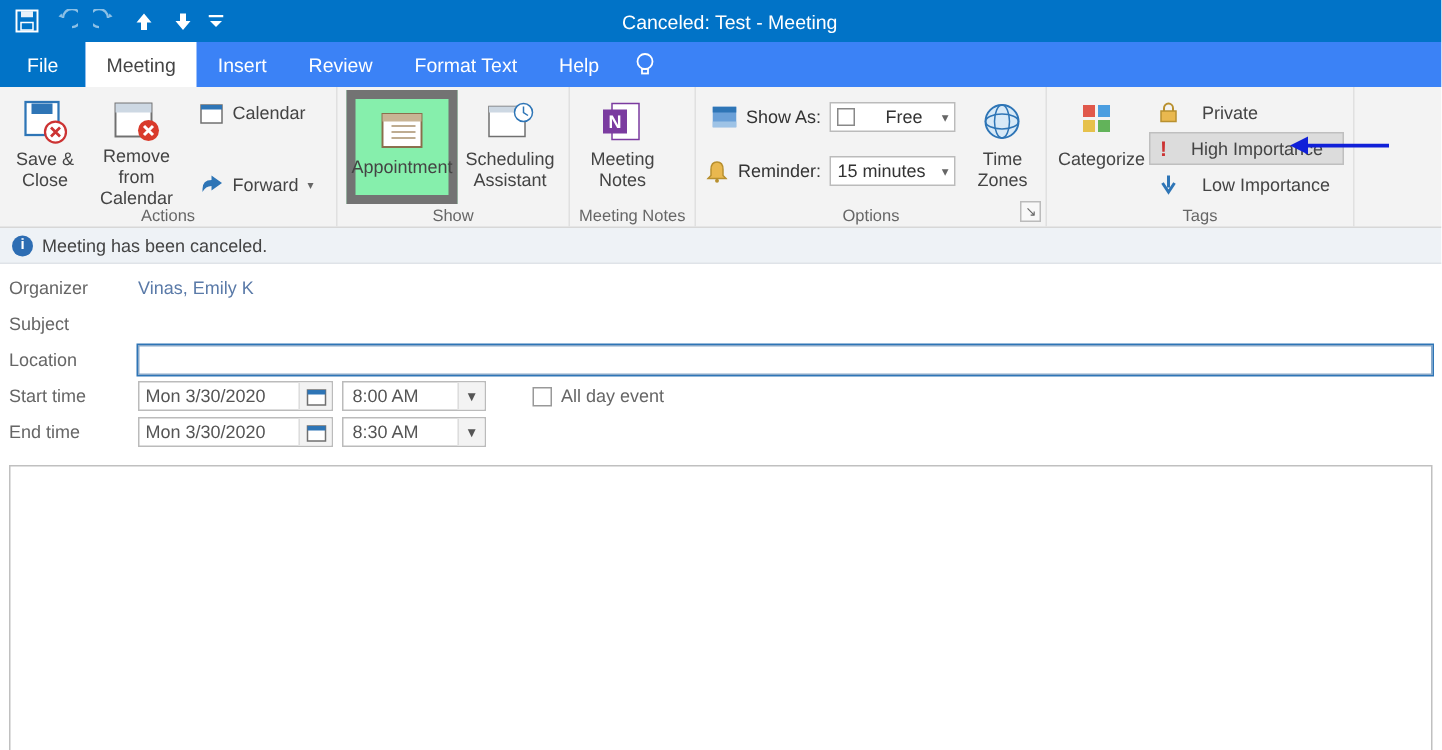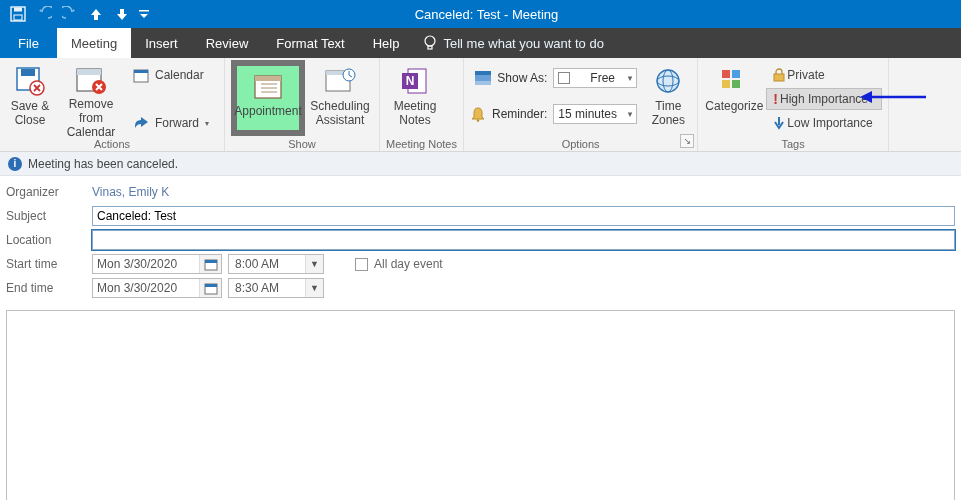--- a/index.html
+++ b/index.html
@@ -25,21 +25,21 @@
   .qat .btn {
     width: 24px; height: 24px; display:flex; align-items:center; justify-content:center;
     cursor: pointer;
   }
   .titlebar .title {
     position: absolute; left: 12px; right: 0; text-align: center;
     font-size: 13px; pointer-events: none;
   }
   
   .tabs {
-    height: 30px; background:#404040; display:flex; align-items:stretch;
+    height: 30px; background:#3b82f6; display:flex; align-items:stretch;
     color:#fff; font-size:13px;
   }
   .tab {
     padding: 0 14px; display:flex; align-items:center; cursor:pointer;
   }
   .tab.file { background:#0173c7; padding: 0 18px;}
   .tab.active { background:#fff; color:#444; }
   .tellme { display:flex; align-items:center; gap:6px; padding-left:10px; color:#e8f2fa; }
   
   .ribbon {
@@ -64,21 +64,21 @@
   .bigbtn.selected { background:#86efac; border:6px solid #737373; }
   .bigbtn .icon { width:32px; height:32px; display:flex;align-items:center;justify-content:center;}
   .bigbtn .label { font-size:12px; line-height:14px; color:#444;}
   .stack { display:flex; flex-direction:column; gap:2px; padding-top:4px;}
   .smallbtn {
     display:flex; align-items:center; gap:6px; padding:2px 8px 2px 4px;
     border:1px solid transparent; cursor:pointer; height:22px; font-size:12px; color:#444;
   }
   .smallbtn .icon{ width:16px;height:16px; display:flex;align-items:center;justify-content:center;}
   .tagbtn {
-    display:flex; align-items:center; gap:2px; padding:2px 8px 2px 6px;
+    display:flex; align-items:center; gap:16px; padding:2px 8px 2px 6px;
     border:1px solid transparent; cursor:pointer; height:22px; font-size:12px; color:#444;text-align:center;
   }
   .tagbtn.selected { background:#dcdcdc; border:1px solid #bfbfbf;}
   .options-row { display:flex; align-items:center; gap:6px; height:24px;}
   .combo {
     height:20px; border:1px solid #bbb; background:#fff; display:flex; align-items:center;
     padding:0 4px; font-size:12px; justify-content:space-between; cursor:pointer;
   }
   .combo .arrow{ font-size:9px; color:#666; margin-left:6px;}
   .field-icon{ width:16px; height:16px; display:flex;align-items:center;justify-content:center;}
@@ -187,21 +187,20 @@
   <div class="tab">Review</div>
   <div class="tab">Format Text</div>
   <div class="tab">Help</div>
   <div class="tellme">
     <span>
       <svg width="14" height="16">
           <ellipse cx="7" cy="6" rx="5" ry="5" fill="none" stroke="#fff" stroke-width="1.2"></ellipse>
           <rect x="5" y="11" width="4" height="3" fill="none" stroke="#fff" stroke-width="1.2"></rect>
         </svg>
     </span>
-    <span>Tell me what you want to do</span>
   </div>
 </div>
 
 <div class="ribbon">
 
   <div class="group">
     <div class="body">
       <div class="bigbtn" style="width:48px">
         <div class="icon">
           <svg width="30" height="30">
@@ -399,21 +398,20 @@
   <span>Meeting has been canceled.</span>
 </div>
 
 <div class="form">
   <div class="row">
     <div class="lab">Organizer</div>
     <div class="static">Vinas, Emily K</div>
   </div>
   <div class="row">
     <div class="lab">Subject</div>
-    <input type="text" class="wide" value="Canceled: Test" style="">
   </div>
   <div class="row">
     <div class="lab">Location</div>
     <input type="text" class="wide focus" value="" style="">
   </div>
   <div class="row">
     <div class="lab">Start time</div>
     <div class="dateinput">
       <span class="v">Mon 3/30/2020</span>
       <span class="calbtn">

